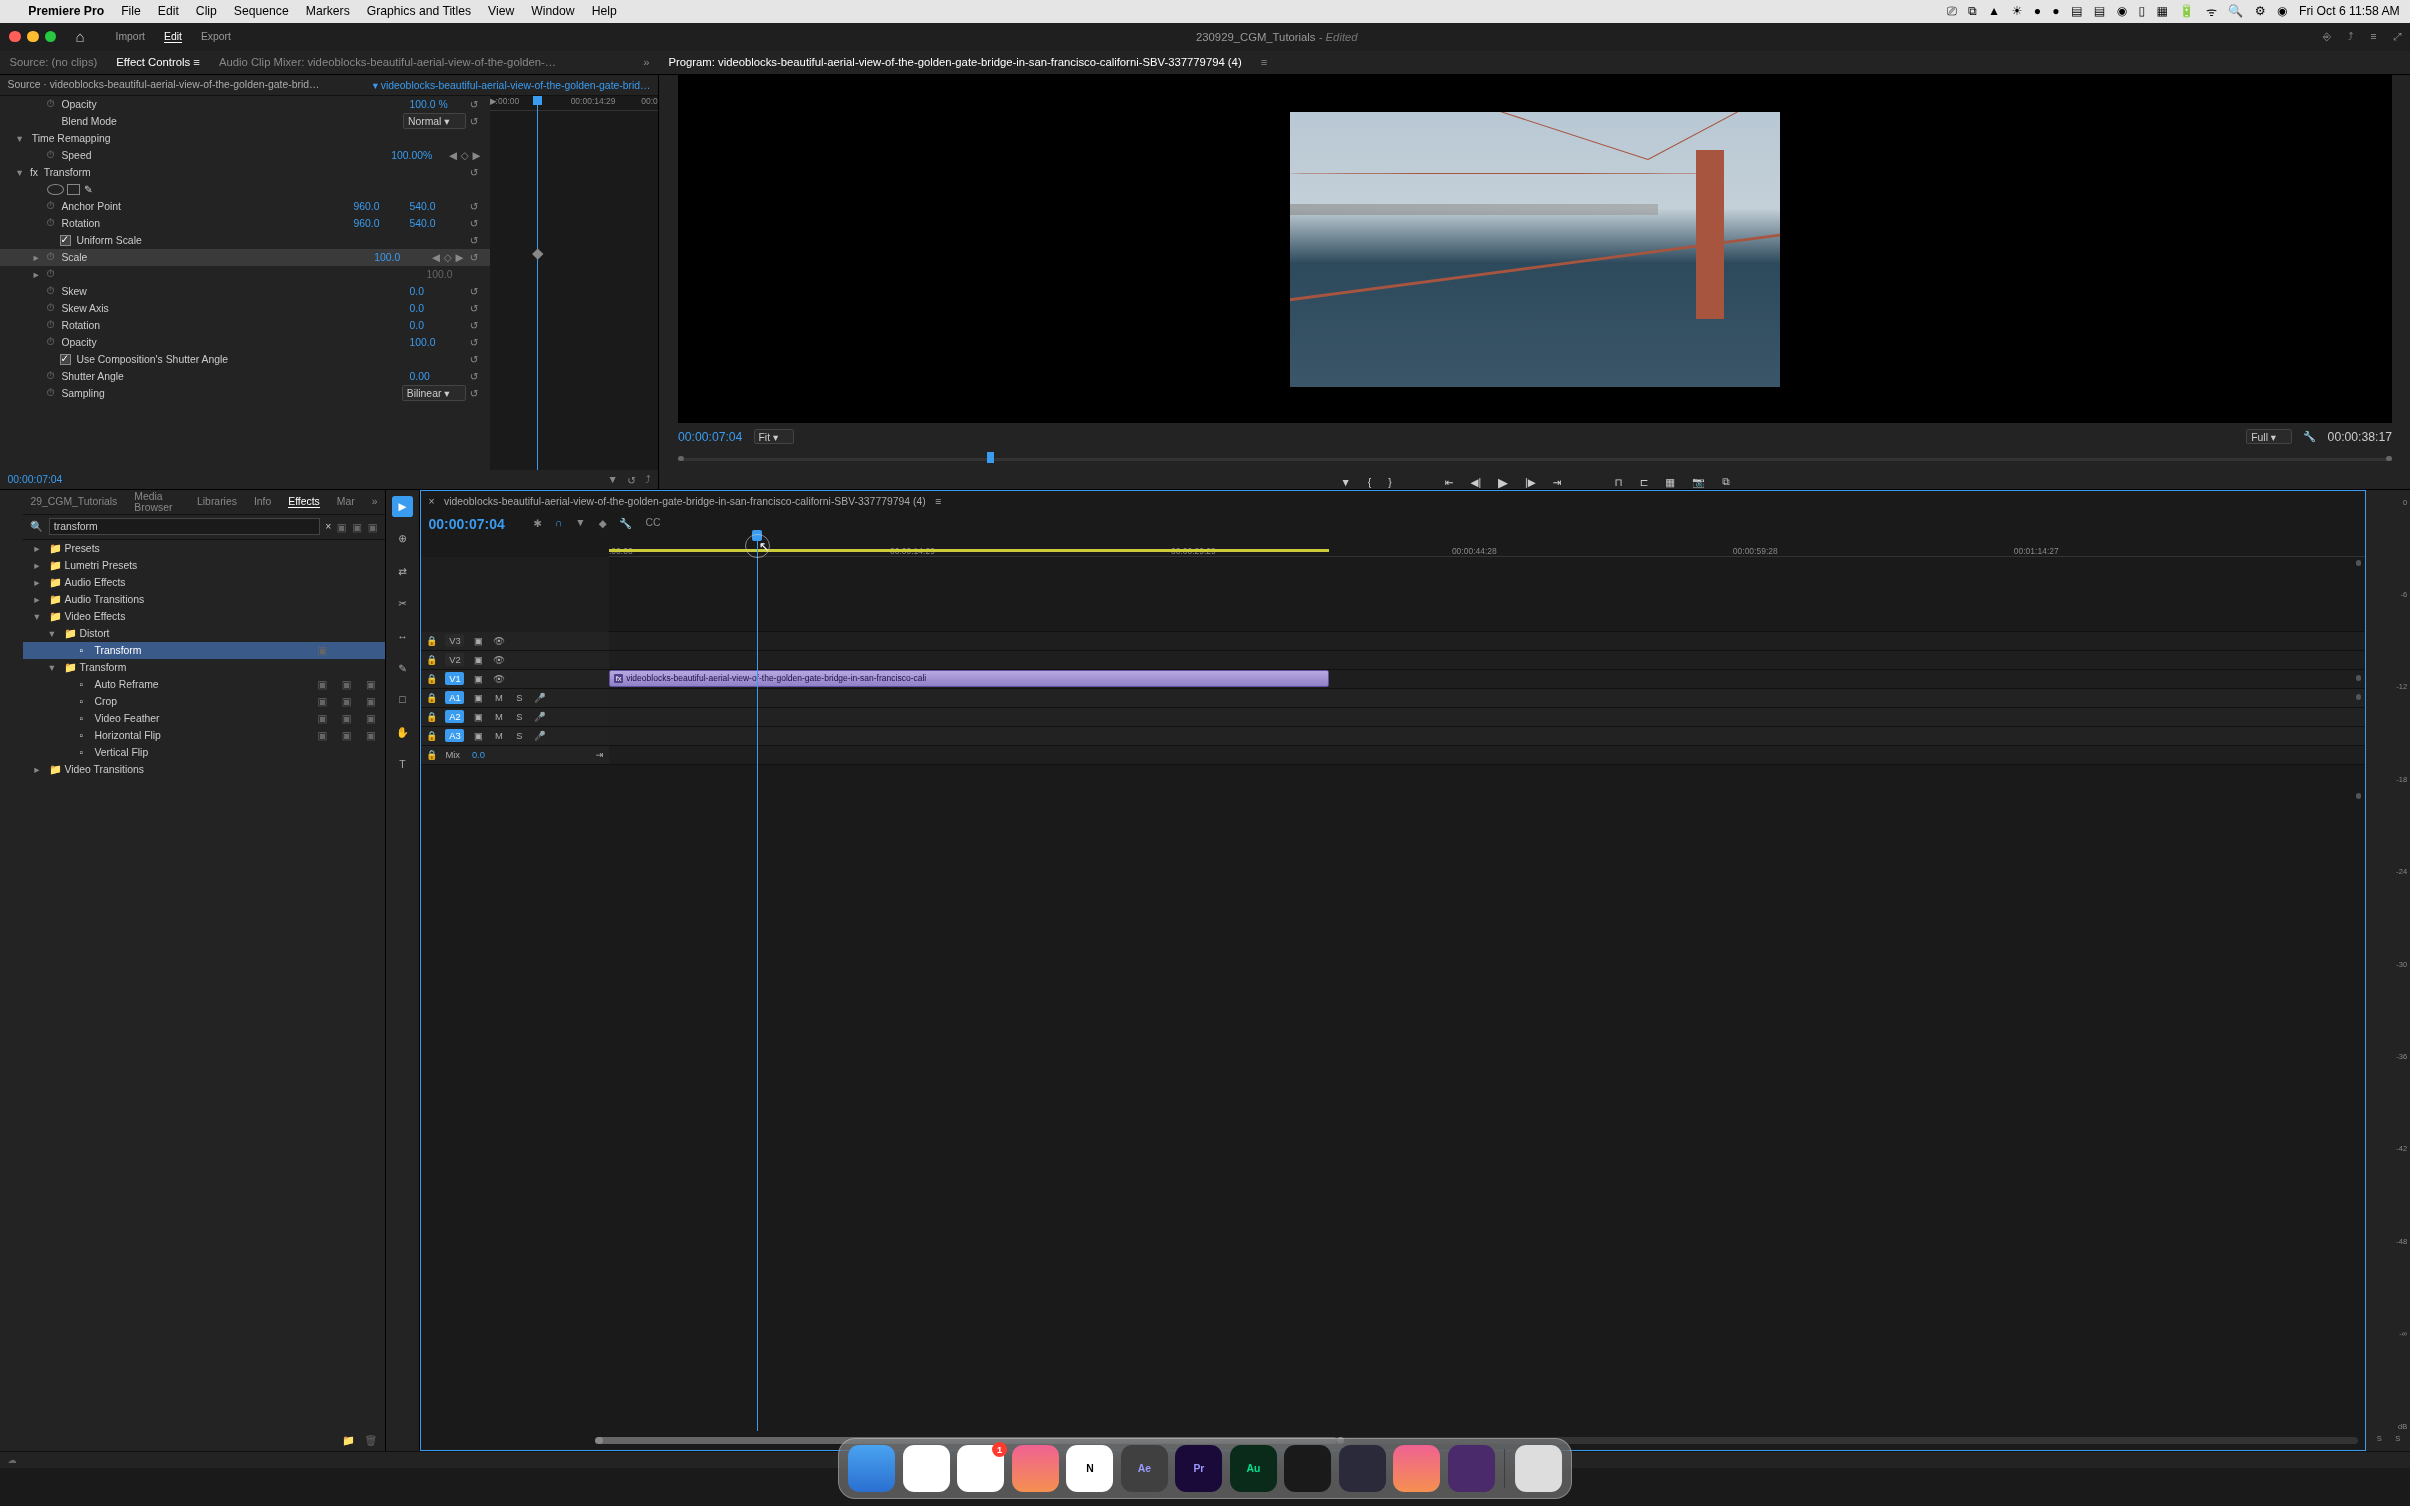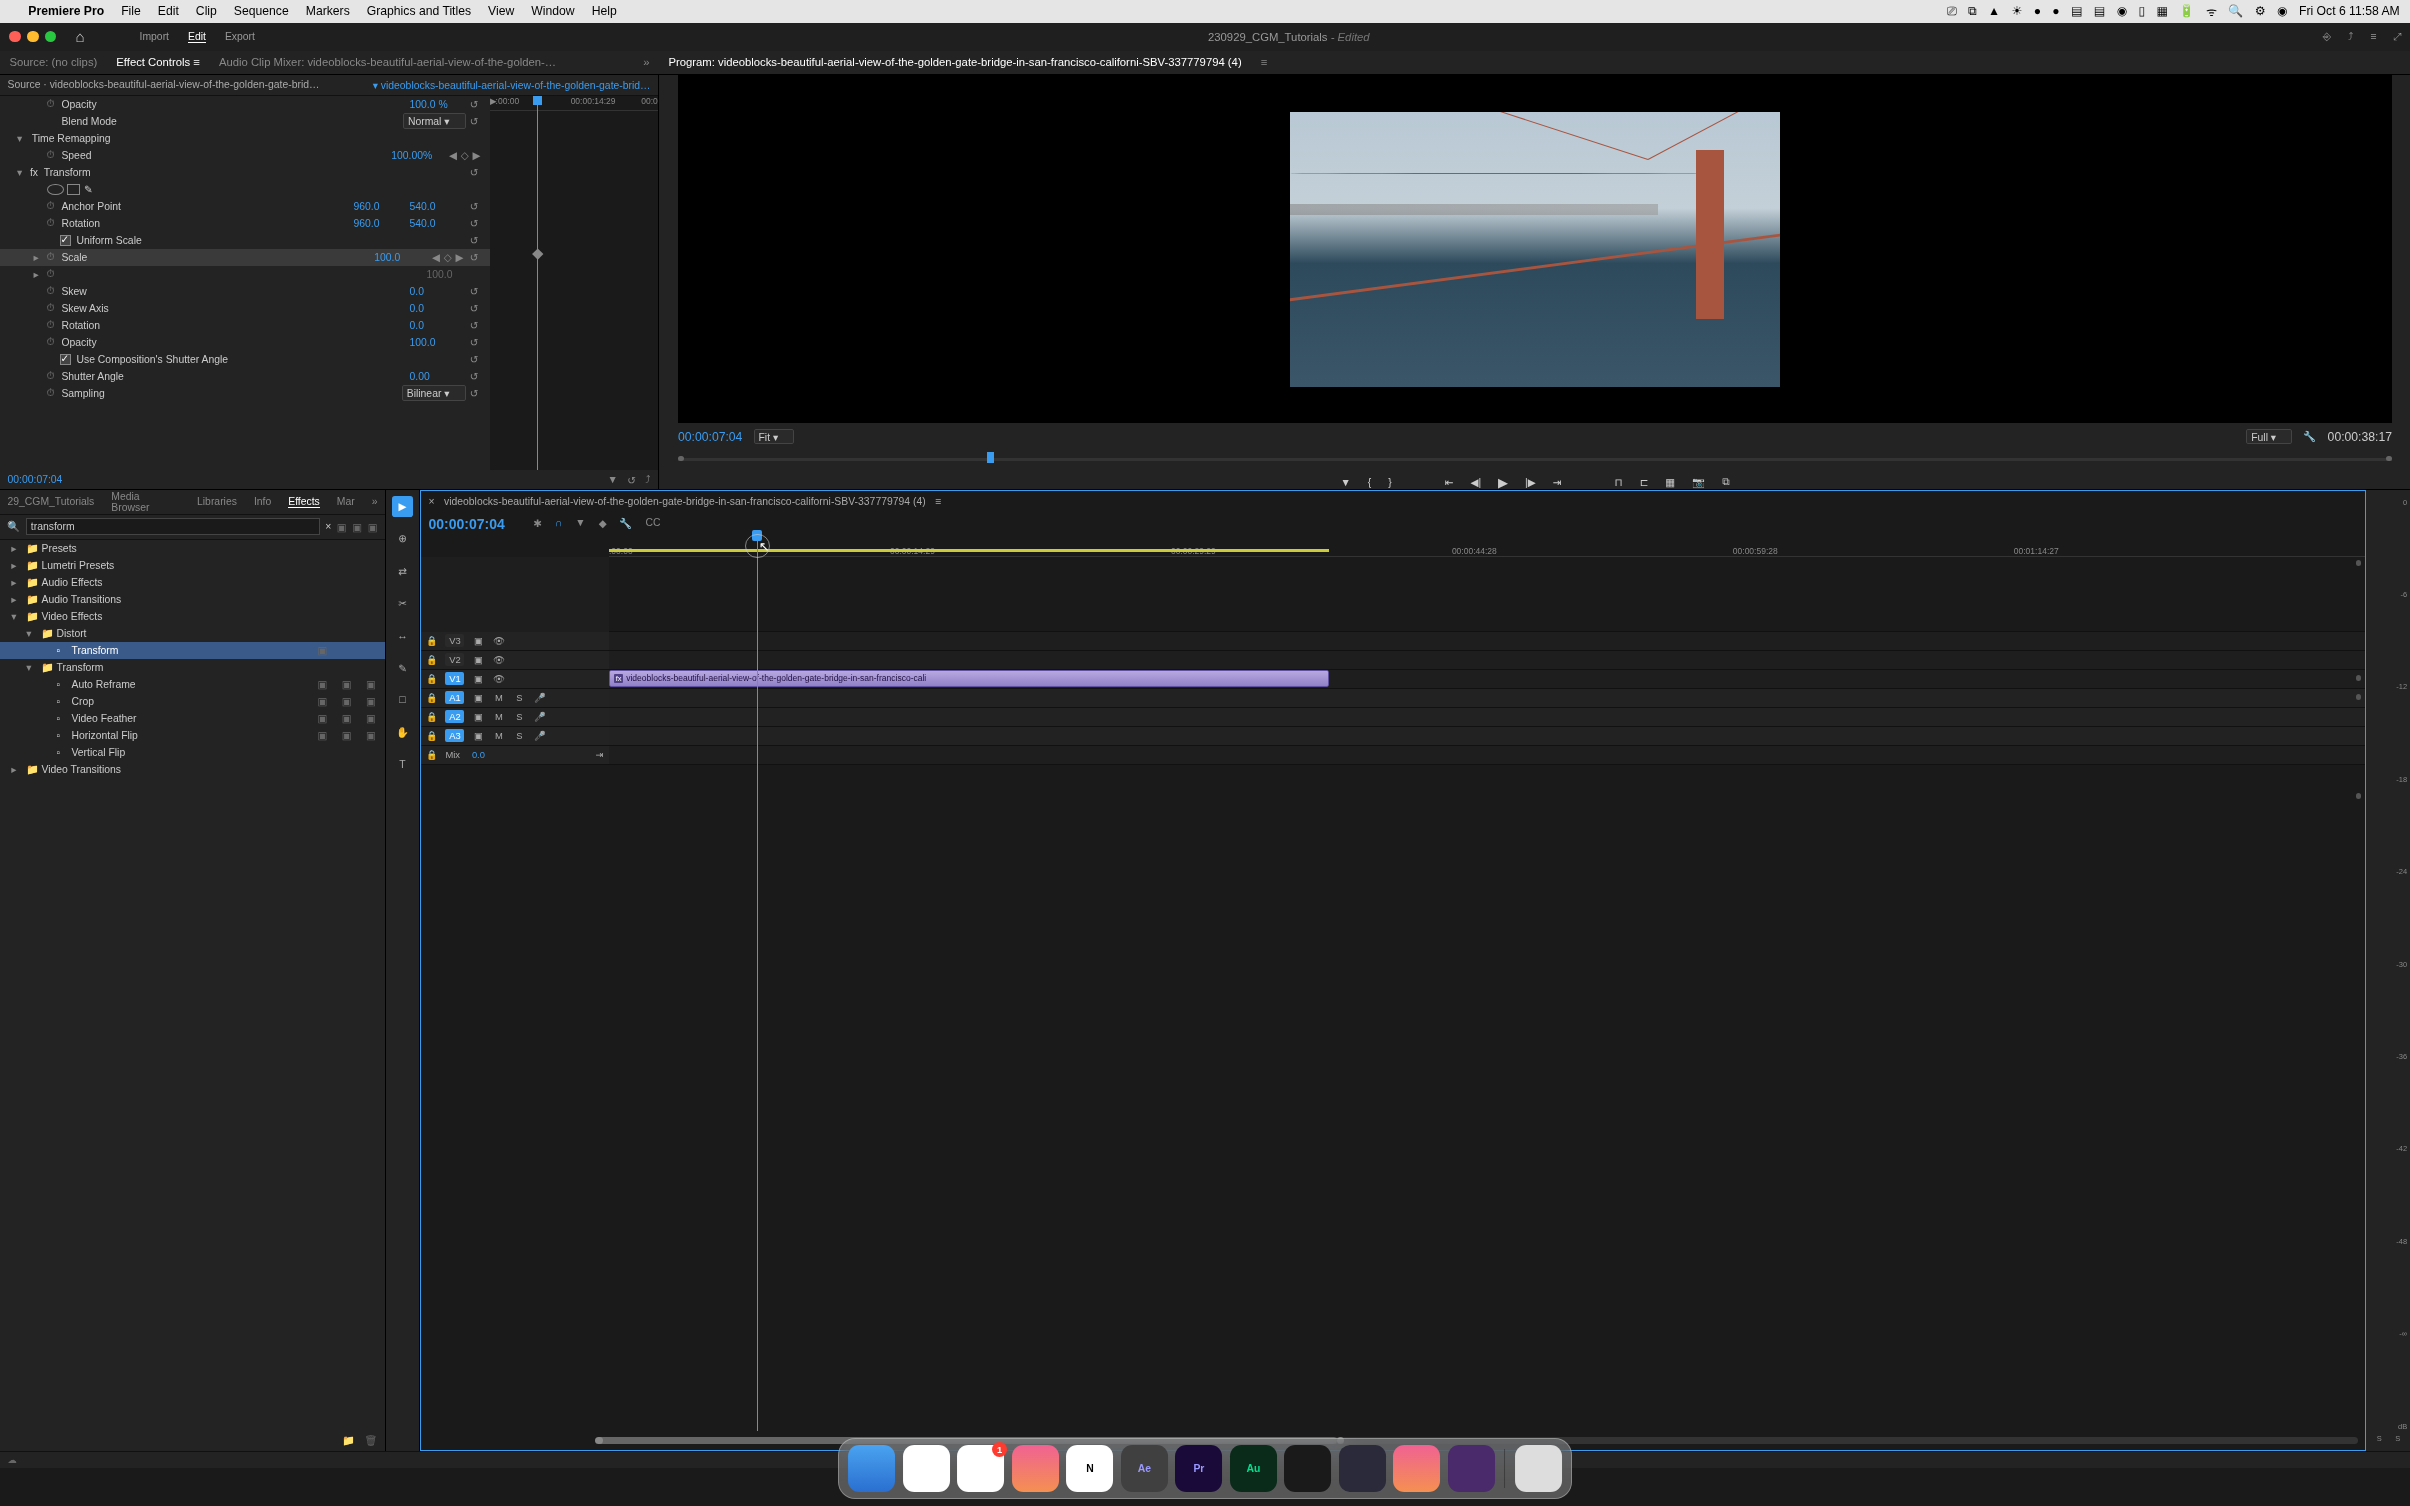--- a/index.html
+++ b/index.html
@@ -13,21 +13,21 @@
 .menubar .tray { display: flex; gap: 11.3px; align-items: center; }
 .menubar .tray span { font-size: 12.2px; }
 
 
 .window-bar { height: 28px; background: #1f1f1f; display: flex; align-items: center; padding: 0 9.4px; gap: 19px; }
 .traffic { display: flex; gap: 6.6px; }
 .traffic div { width: 11.3px; height: 11.3px; border-radius: 50%; }
 .traffic .close { background: #ff5f57; }
 .traffic .min { background: #febc2e; }
 .traffic .max { background: #28c840; }
-.window-bar .tabs { display: flex; gap: 19px; color: #999; margin-left: 36px; }
+.window-bar .tabs { display: flex; gap: 19px; color: #999; margin-left: 12px; }
 .window-bar .tabs .active { color: #fff; border-bottom: 1.9px solid #fff; font-weight: 500; }
 .window-bar .title { flex: 1; text-align: center; color: #999; font-size: 11.3px; }
 .window-bar .right-icons { display: flex; gap: 17px; color: #999; }
 
 
 .panel-tabs { display: flex; height: 24.5px; align-items: center; padding: 0 9.4px; gap: 19px; font-size: 11.3px; color: #888; background: #232323; border-bottom: 0.9px solid #000; }
 .panel-tabs .active { color: #fff; }
 
 
 .top-row { display: flex; height: 414px; }
@@ -65,21 +65,21 @@
 .pc-row1 { display: flex; align-items: center; gap: 11.3px; color: #aaa; }
 .pc-row1 .tc { color: #3a9cf0; font-size: 12.2px; font-weight: 500; }
 .pc-scrub { height: 19px; position: relative; margin: 5.6px 0; }
 .pc-scrub-track { position: absolute; top: 7.5px; left: 0; right: 0; height: 3.8px; background: #333; }
 .pc-scrub-head { position: absolute; top: 1.9px; left: 18%; width: 7.5px; height: 11.3px; background: #3a9cf0; }
 .pc-buttons { display: flex; gap: 17px; justify-content: center; align-items: center; color: #ccc; margin-top: 3.8px; }
 .pc-buttons .btn { cursor: pointer; }
 
 
 .bottom-row { display: flex; flex: 1; border-top: 0.9px solid #000; }
-.project-panel { width: 386px; background: #232323; border-right: 0.9px solid #000; display: flex; flex-direction: column; }
+.project-panel { width: 386px; background: #232323; border-right: 0.9px solid #000; display: flex; flex-direction: column; padding-left: 23px; }
 .toolbar-panel { width: 34px; background: #232323; border-right: 0.9px solid #000; padding: 5.6px 0; display: flex; flex-direction: column; gap: 11.3px; align-items: center; }
 .timeline-panel { flex: 1; background: #1a1a1a; display: flex; flex-direction: column; border: 1.9px solid #3a9cf0; }
 .audio-meter { width: 45px; background: #232323; }
 
 .pp-tabs { display: flex; height: 24.5px; align-items: center; gap: 17px; padding: 0 7.5px; font-size: 10.4px; color: #888; border-bottom: 0.9px solid #111; }
 .pp-tabs .active { color: #fff; border-bottom: 1.9px solid #fff; }
 .pp-search { display: flex; align-items: center; padding: 3.8px 7.5px; gap: 5.6px; border-bottom: 0.9px solid #111; }
 .pp-search input { flex: 1; background: #1a1a1a; border: 0.9px solid #444; color: #ccc; padding: 1.9px 3.8px; font-size: 10.4px; }
 .pp-tree { flex: 1; overflow-y: auto; font-size: 10.4px; }
 .pp-item { display: flex; align-items: center; height: 17px; padding: 0 7.5px; gap: 3.8px; color: #ccc; }

